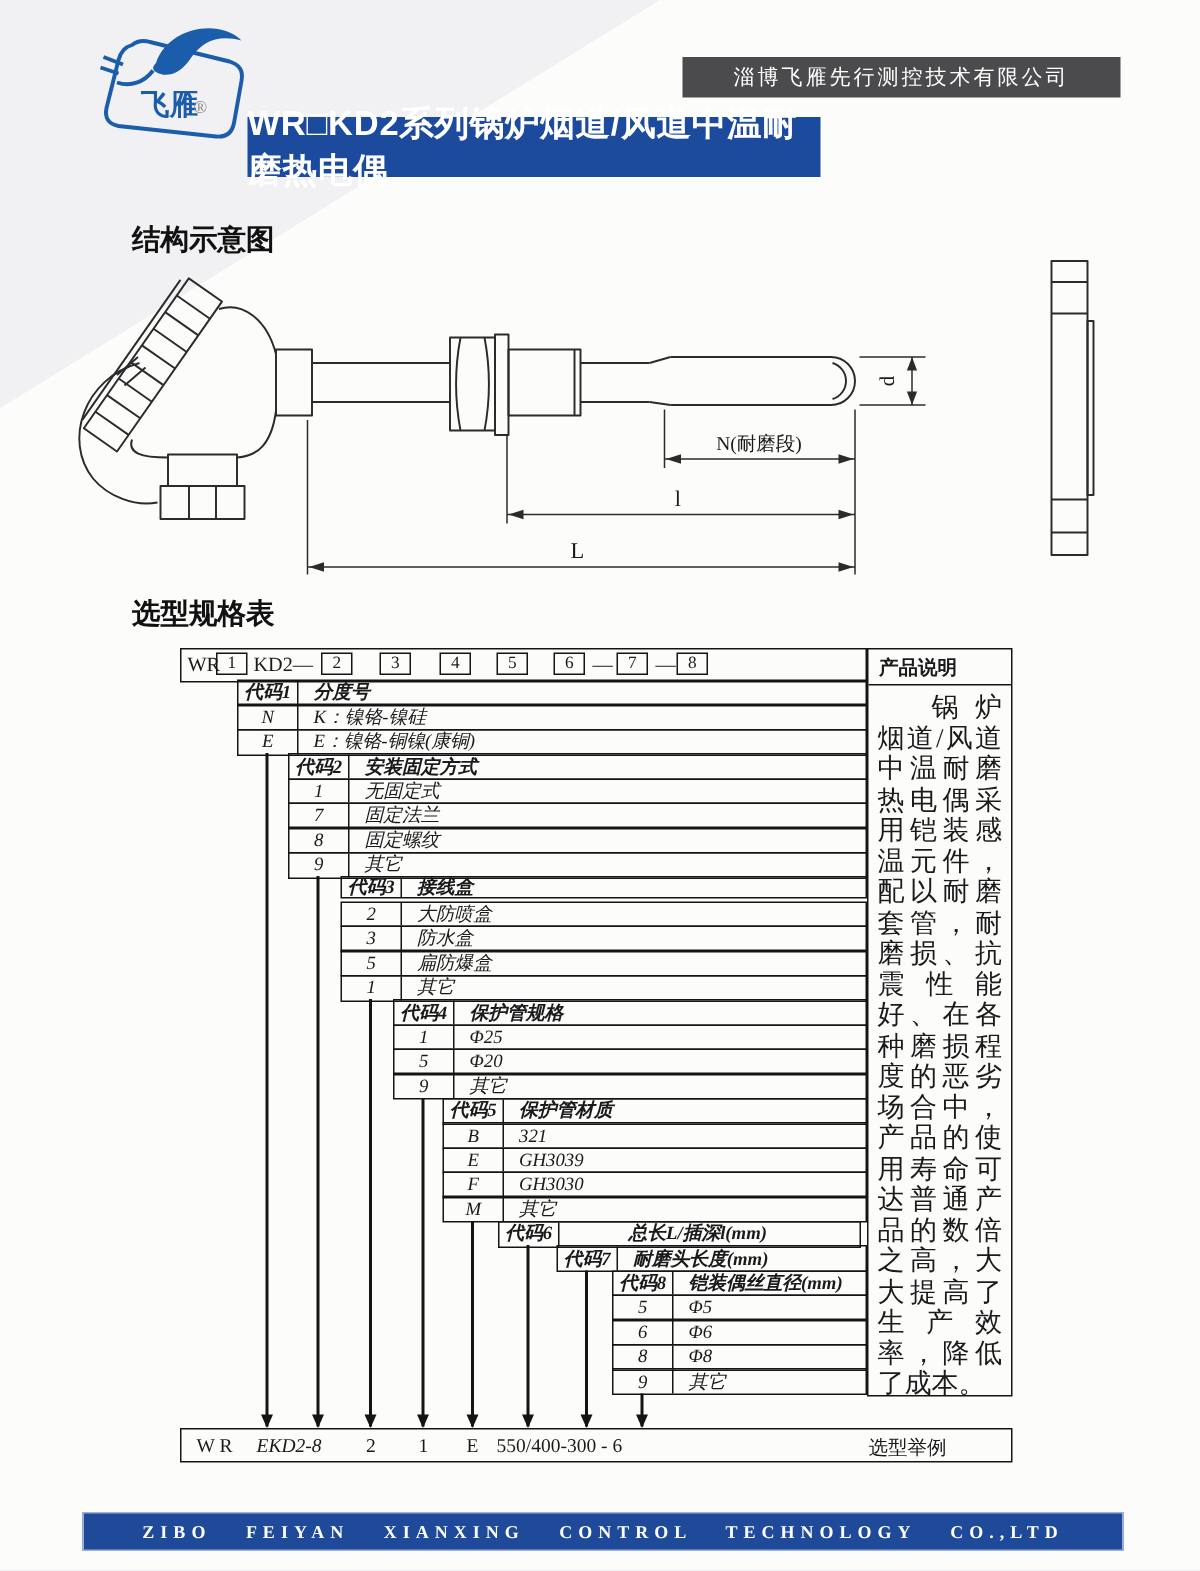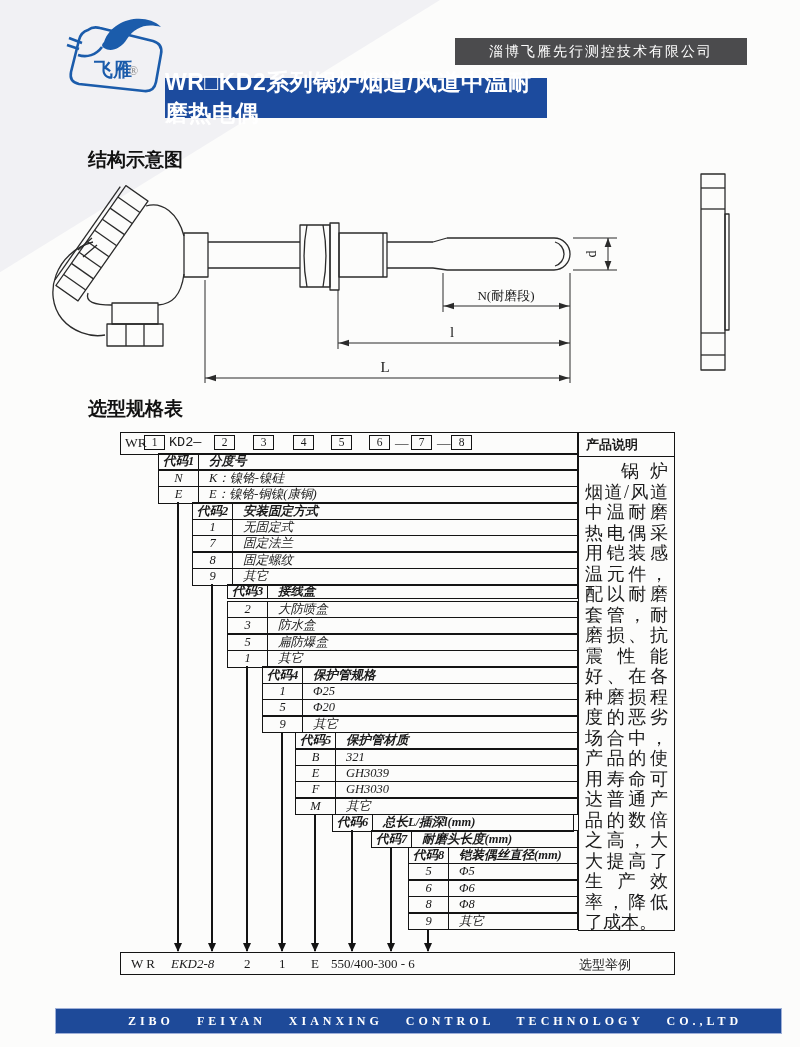--- a/index.html
+++ b/index.html
@@ -35,21 +35,21 @@
   .pcol-body{font-size:18px;line-height:20.5px;padding:4px 6px 0 6px;text-align:justify;text-indent:2em;}
   .vline{position:absolute;width:1.5px;background:#141414;}
   .ahead{position:absolute;width:0;height:0;border-left:4.5px solid transparent;
          border-right:4.5px solid transparent;border-top:9px solid #141414;}
   .exrow{position:absolute;border:1.5px solid #141414;box-sizing:border-box;font-size:13px;}
   .exseg{position:absolute;top:2.5px;white-space:pre;}
   .exlabel{position:absolute;left:458px;top:2.5px;width:97px;text-align:left;font-weight:normal;}
   
   .footer-bar{position:absolute;left:55px;top:1008px;width:692px;height:24px;background:#1e4a99;
               color:#fff;font-size:12px;font-weight:bold;letter-spacing:4px;word-spacing:16px;
-              display:flex;align-items:center;justify-content:center;border:1px solid #9fb0d8;padding-left:33px;}
+              display:flex;align-items:center;justify-content:center;border:1px solid #9fb0d8;}
 </style>
 </head>
 <body>
 
 <div class="page">
   <div class="watermark"></div>
 
   <svg class="logo" width="115" height="100" viewBox="0 0 115 100">
     <g stroke="#1b5cab" stroke-width="2.6" fill="none">
       <path d="M 30 20 Q 23 22 21 30 L 13 62 Q 11 72 21 74 L 86 81 Q 96 82 98 72 L 103 44 Q 105 34 95 31 L 42 18 Q 35 16 30 20 Z"></path>
@@ -148,21 +148,21 @@
       <text x="385" y="372" font-size="15" text-anchor="middle">L</text>
     </g>
   </svg>
 
   <div class="sec-title" style="top:396px;">选型规格表</div>
 
   <div id="sel-table">
       <div class="mrow">
         <div class="mtext" style="left: 4px;">WR</div>
         <div class="mbox" style="left: 23px;">1</div>
-        <div class="mtext" style="left: 48px; font-family: Liberation Mono, monospace;">KD2—</div>
+        <div class="mtext" style="left: 48px;">KD2—</div>
         <div class="mbox" style="left: 93px;">2</div>
         <div class="mbox" style="left: 132px;">3</div>
         <div class="mbox" style="left: 172px;">4</div>
         <div class="mbox" style="left: 210px;">5</div>
         <div class="mbox" style="left: 248px;">6</div>
         <div class="mtext" style="left: 274px;">—</div>
         <div class="mbox" style="left: 290px;">7</div>
         <div class="mtext" style="left: 316px;">—</div>
         <div class="mbox" style="left: 330px;">8</div>
       </div>
@@ -261,21 +261,21 @@
       <div class="trow" style="left: 175px; top: 349px; width: 283px; height: 17.9px;">
         <div class="tcode">F</div>
         <div class="tlabel">GH3030</div>
       </div>
       <div class="trow" style="left: 175px; top: 365.4px; width: 283px; height: 17.9px;">
         <div class="tcode">M</div>
         <div class="tlabel">其它</div>
       </div>
       <div class="vline" style="left: 194.25px; top: 381.8px; height: 137.2px;"></div>
       <div class="ahead" style="left: 190.5px; top: 510.5px;"></div>
-      <div class="trow ghead" style="left: 212px; top: 381.8px; width: 242px; height: 17.9px;">
+      <div class="trow ghead" style="left: 212px; top: 381.8px; width: 242px; height: 17.9px; gap: 36px;">
         <div class="tcode">代码6</div>
         <div class="tlabel">总长L/插深l(mm)</div>
       </div>
       <div class="vline" style="left: 231.25px; top: 398.2px; height: 120.8px;"></div>
       <div class="ahead" style="left: 227.5px; top: 510.5px;"></div>
       <div class="trow ghead" style="left: 251px; top: 398.2px; width: 207px; height: 17.9px;">
         <div class="tcode">代码7</div>
         <div class="tlabel">耐磨头长度(mm)</div>
       </div>
       <div class="vline" style="left: 270.25px; top: 414.6px; height: 104.4px;"></div>

